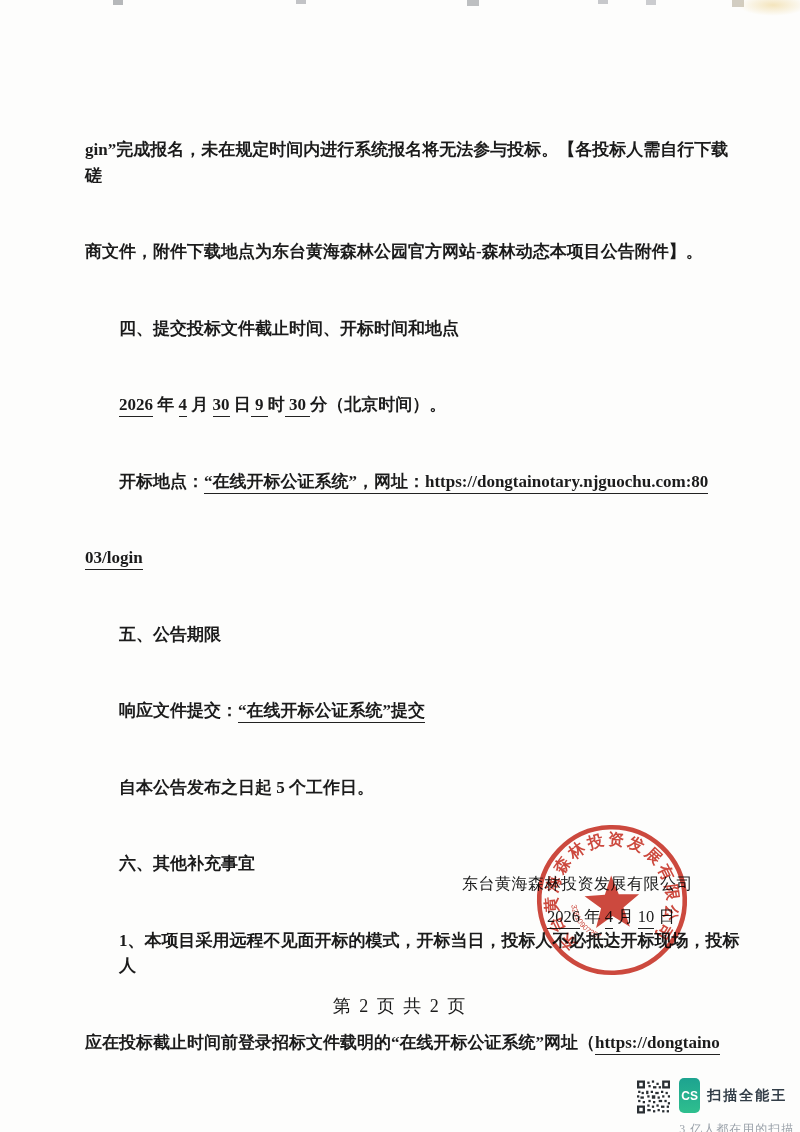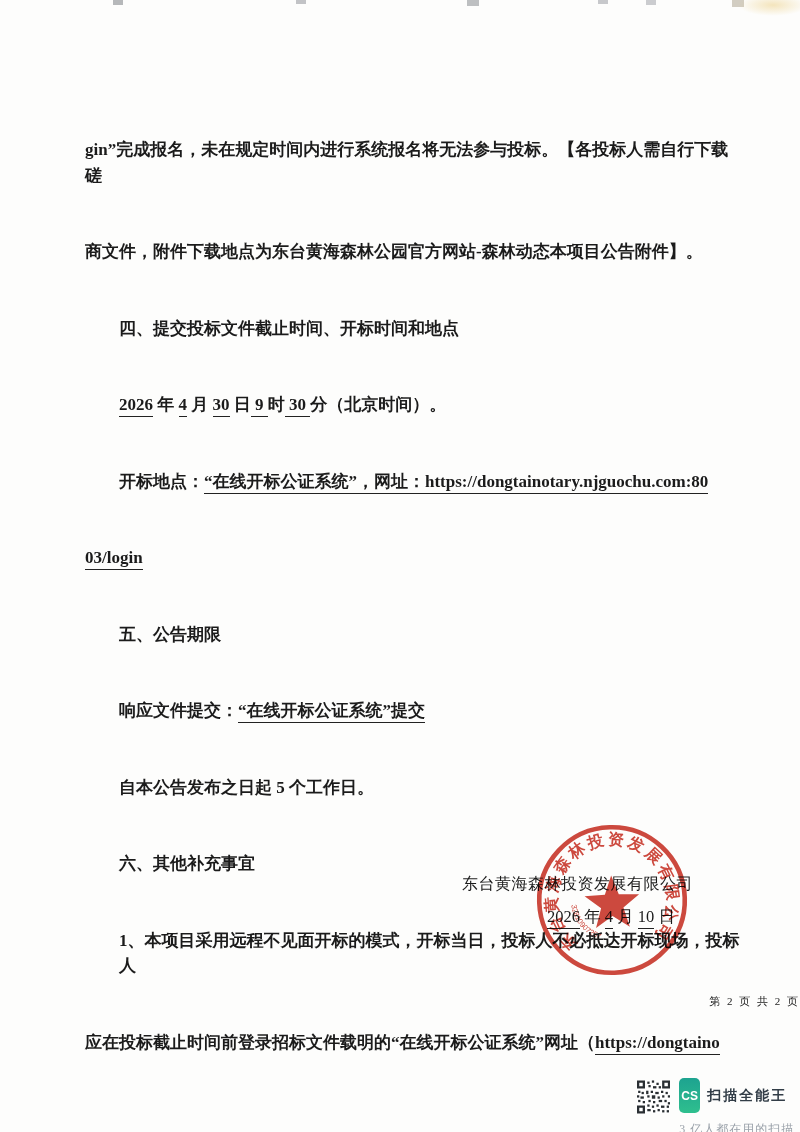--- a/index.html
+++ b/index.html
@@ -33,21 +33,21 @@
   .sig-company{ position:absolute; top:874px; left:462px; font-size:16px; letter-spacing:.5px; }
   .sig-date{ position:absolute; top:906px; left:547px; font-size:16.5px; white-space:pre; }
   
   .stamp{
     position:absolute; left:530px; top:818px; width:164px; height:164px;
     mix-blend-mode:multiply; opacity:.9; transform:rotate(-2deg);
   }
   
   .footer{
     position:absolute; top:994px; left:0; width:100%;
-    text-align:right; font-size:11px; letter-spacing:2px;
+    text-align:center; font-size:18px; letter-spacing:2px;
   }
   
   .wm{ position:absolute; left:637px; top:1078px; display:flex; gap:9px;
        font-family:"Liberation Sans", sans-serif; }
   .qr{ width:38px; height:38px; }
   .wm-col{ display:flex; flex-direction:column; justify-content:center; }
   .wm-row{ display:flex; align-items:center; gap:7px; }
   .cs-badge{
     width:21px; height:35px; border-radius:5px; flex:0 0 auto;
     background:linear-gradient(180deg,#1da390,#2fbf8e);

